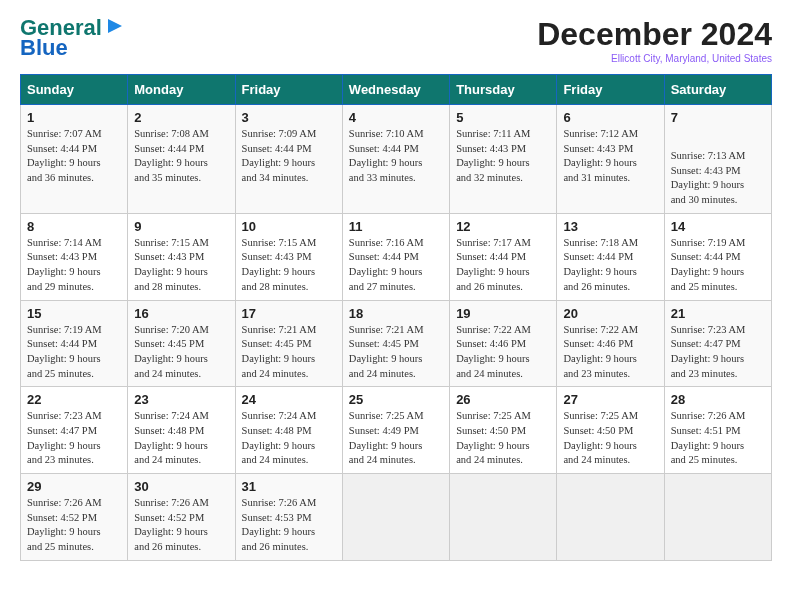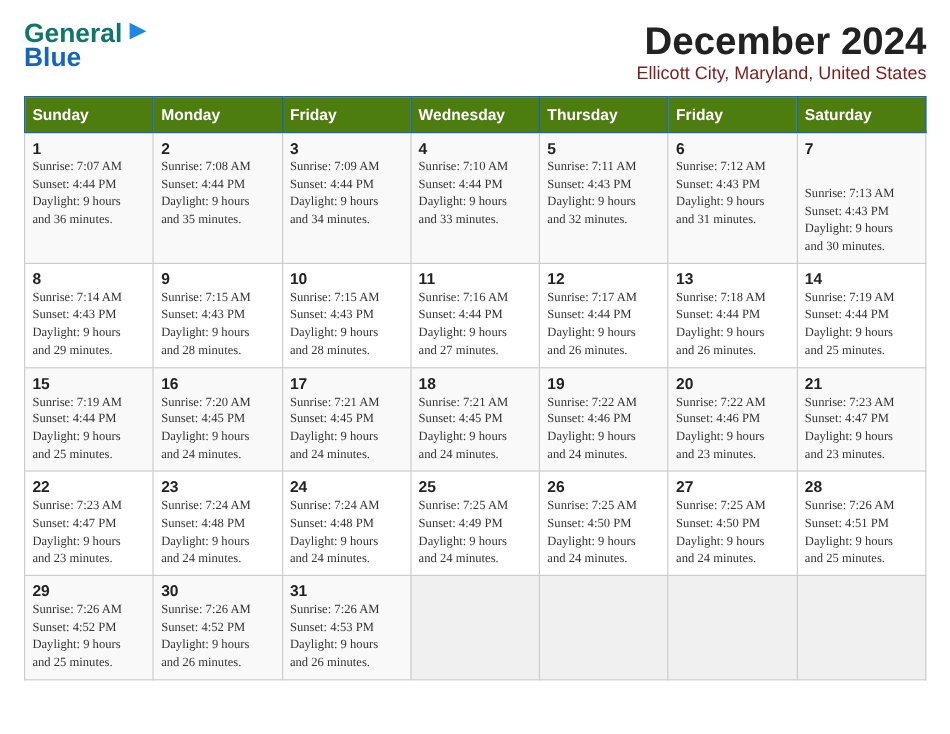--- a/index.html
+++ b/index.html
@@ -29,31 +29,31 @@
     }
     .title-area {
       text-align: right;
     }
     .title-area h1 {
       font-size: 32px;
       font-weight: bold;
       color: #222;
     }
     .title-area h2 {
-      font-size: 15px;
+      font-size: 10px;
       font-weight: normal;
-      color: #7f1d1d;
+      color: #8b5cf6;
     }
     table {
       width: 100%;
       border-collapse: collapse;
       font-size: 11px;
     }
     thead tr th {
-      background: #4d7c0f;
+      background: #0f766e;
       color: #fff;
       text-align: left;
       padding: 7px 6px;
       font-size: 13px;
       font-weight: bold;
       border: 1px solid #1565c0;
     }
     tbody tr td {
       border: 1px solid #ccc;
       vertical-align: top;

